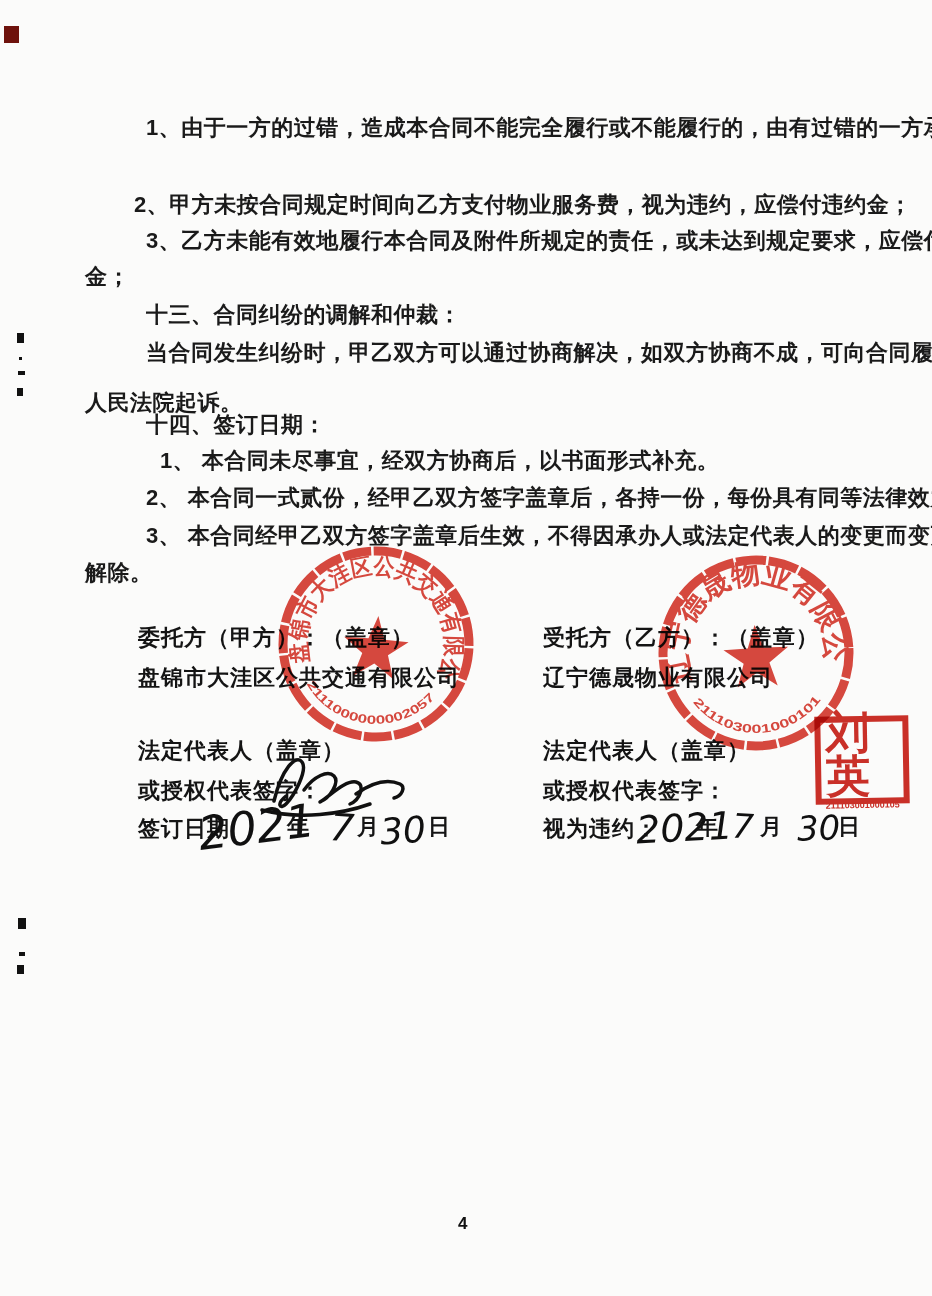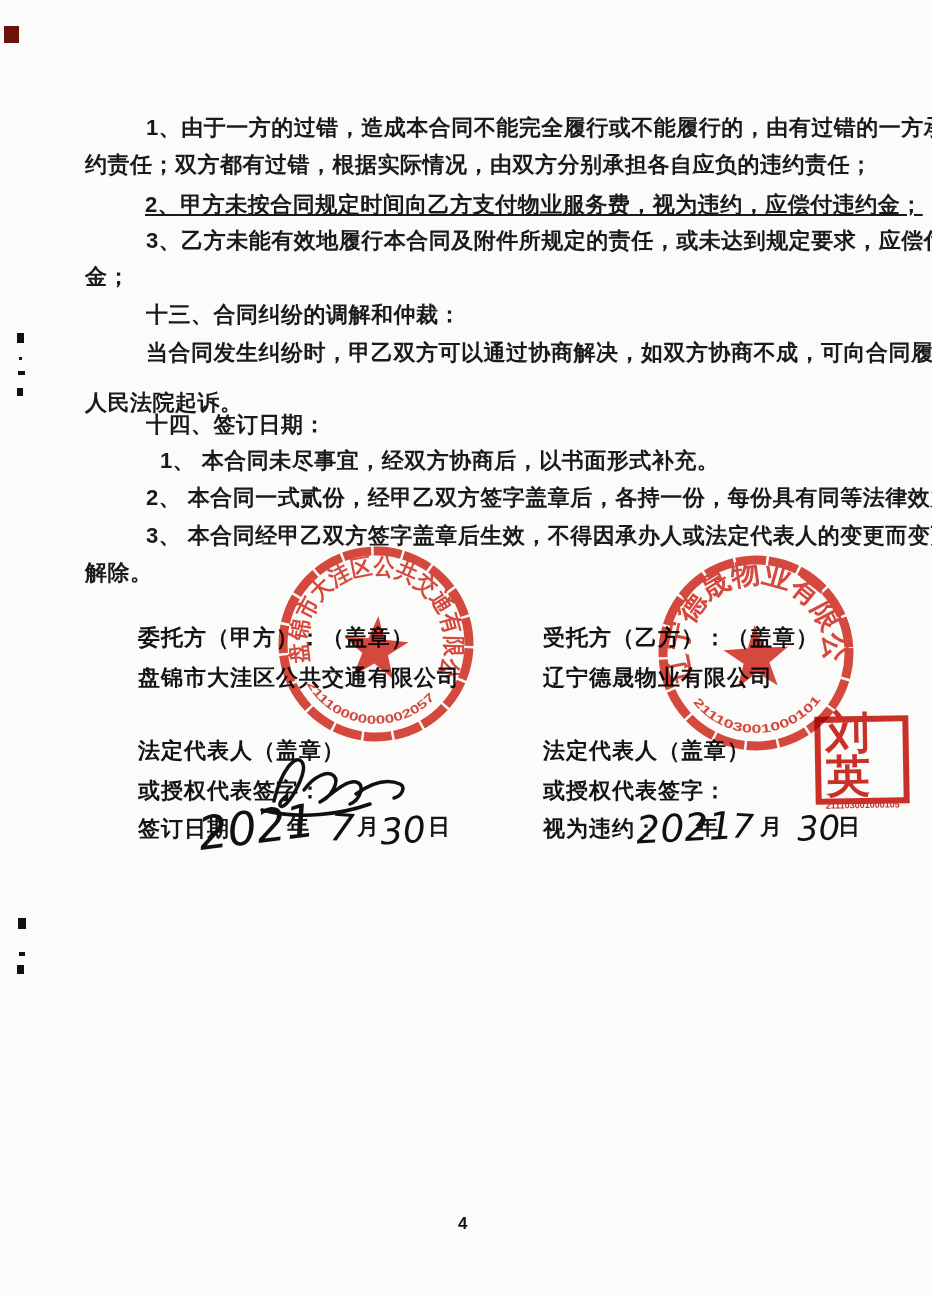--- a/index.html
+++ b/index.html
@@ -50,22 +50,21 @@
   <div class="corner-mark"></div>
   <div class="mark" style="left:17px;top:333px;width:7px;height:10px;"></div>
   <div class="mark" style="left:19px;top:357px;width:3px;height:3px;"></div>
   <div class="mark" style="left:18px;top:371px;width:7px;height:4px;"></div>
   <div class="mark" style="left:17px;top:388px;width:6px;height:8px;"></div>
   <div class="mark" style="left:18px;top:918px;width:8px;height:11px;"></div>
   <div class="mark" style="left:19px;top:952px;width:6px;height:4px;"></div>
   <div class="mark" style="left:17px;top:965px;width:7px;height:9px;"></div>
 
   <div class="line" style="left:146px;top:113px;">1、由于一方的过错，造成本合同不能完全履行或不能履行的，由有过错的一方承担违</div>
-  <div class="line" style="left:85px;top:150px;">约责任；双方都有过错，根据实际情况，由双方分别承担各自应负的违约责任；</div>
-  <div class="line" style="left:145px;top:190px;text-decoration:underline;">2、甲方未按合同规定时间向乙方支付物业服务费，视为违约，应偿付违约金；</div>
+  <div class="line" style="left:134px;top:190px;">2、甲方未按合同规定时间向乙方支付物业服务费，视为违约，应偿付违约金；</div>
   <div class="line" style="left:146px;top:226px;">3、乙方未能有效地履行本合同及附件所规定的责任，或未达到规定要求，应偿付违约</div>
   <div class="line" style="left:85px;top:262px;">金；</div>
   <div class="line bold" style="left:146px;top:300px;">十三、合同纠纷的调解和仲裁：</div>
   <div class="line" style="left:146px;top:338px;">当合同发生纠纷时，甲乙双方可以通过协商解决，如双方协商不成，可向合同履行地</div>
   <div class="line" style="left:85px;top:388px;">人民法院起诉。</div>
   <div class="line bold" style="left:146px;top:410px;">十四、签订日期：</div>
   <div class="line" style="left:160px;top:446px;">1、 本合同未尽事宜，经双方协商后，以书面形式补充。</div>
   <div class="line" style="left:146px;top:483px;">2、 本合同一式贰份，经甲乙双方签字盖章后，各持一份，每份具有同等法律效力。</div>
   <div class="line" style="left:146px;top:521px;">3、 本合同经甲乙双方签字盖章后生效，不得因承办人或法定代表人的变更而变更或</div>
   <div class="line" style="left:85px;top:558px;">解除。</div>

